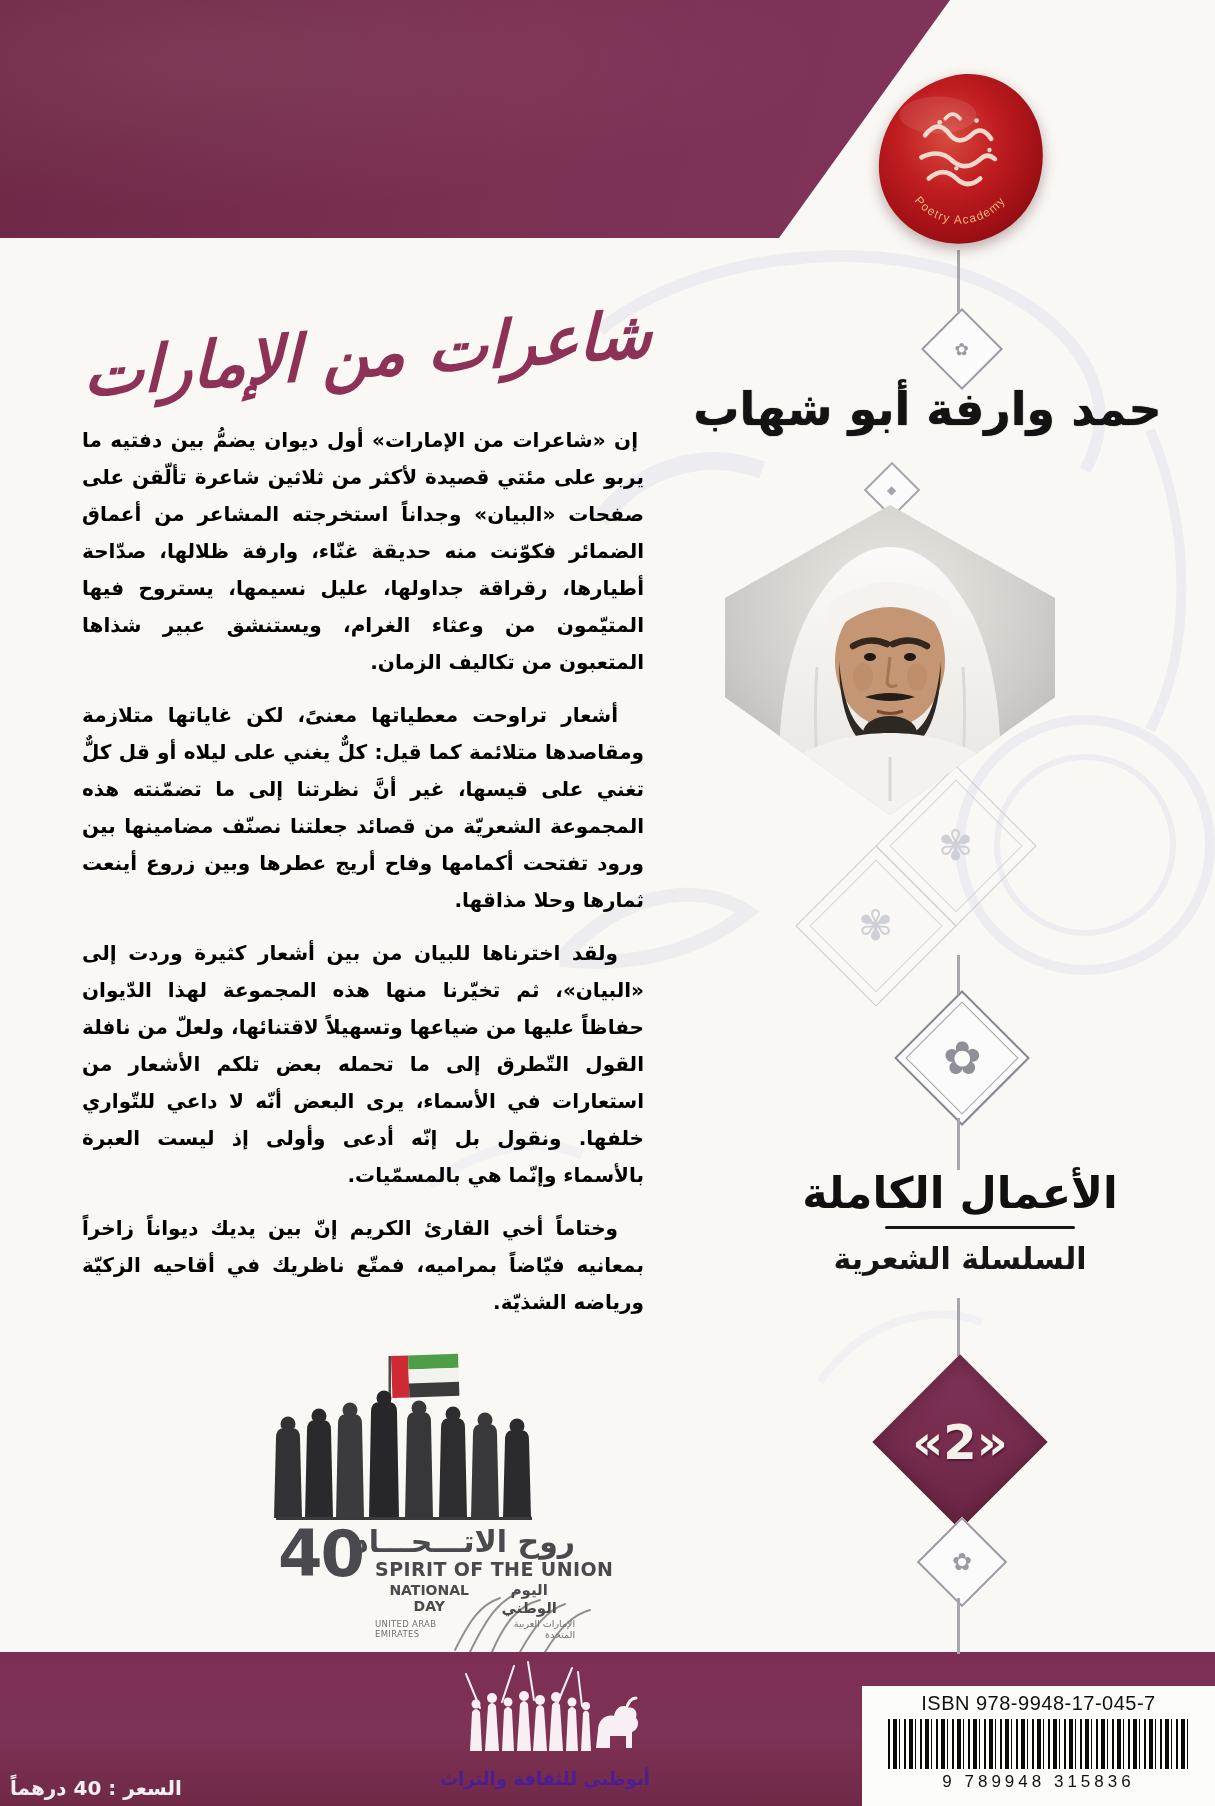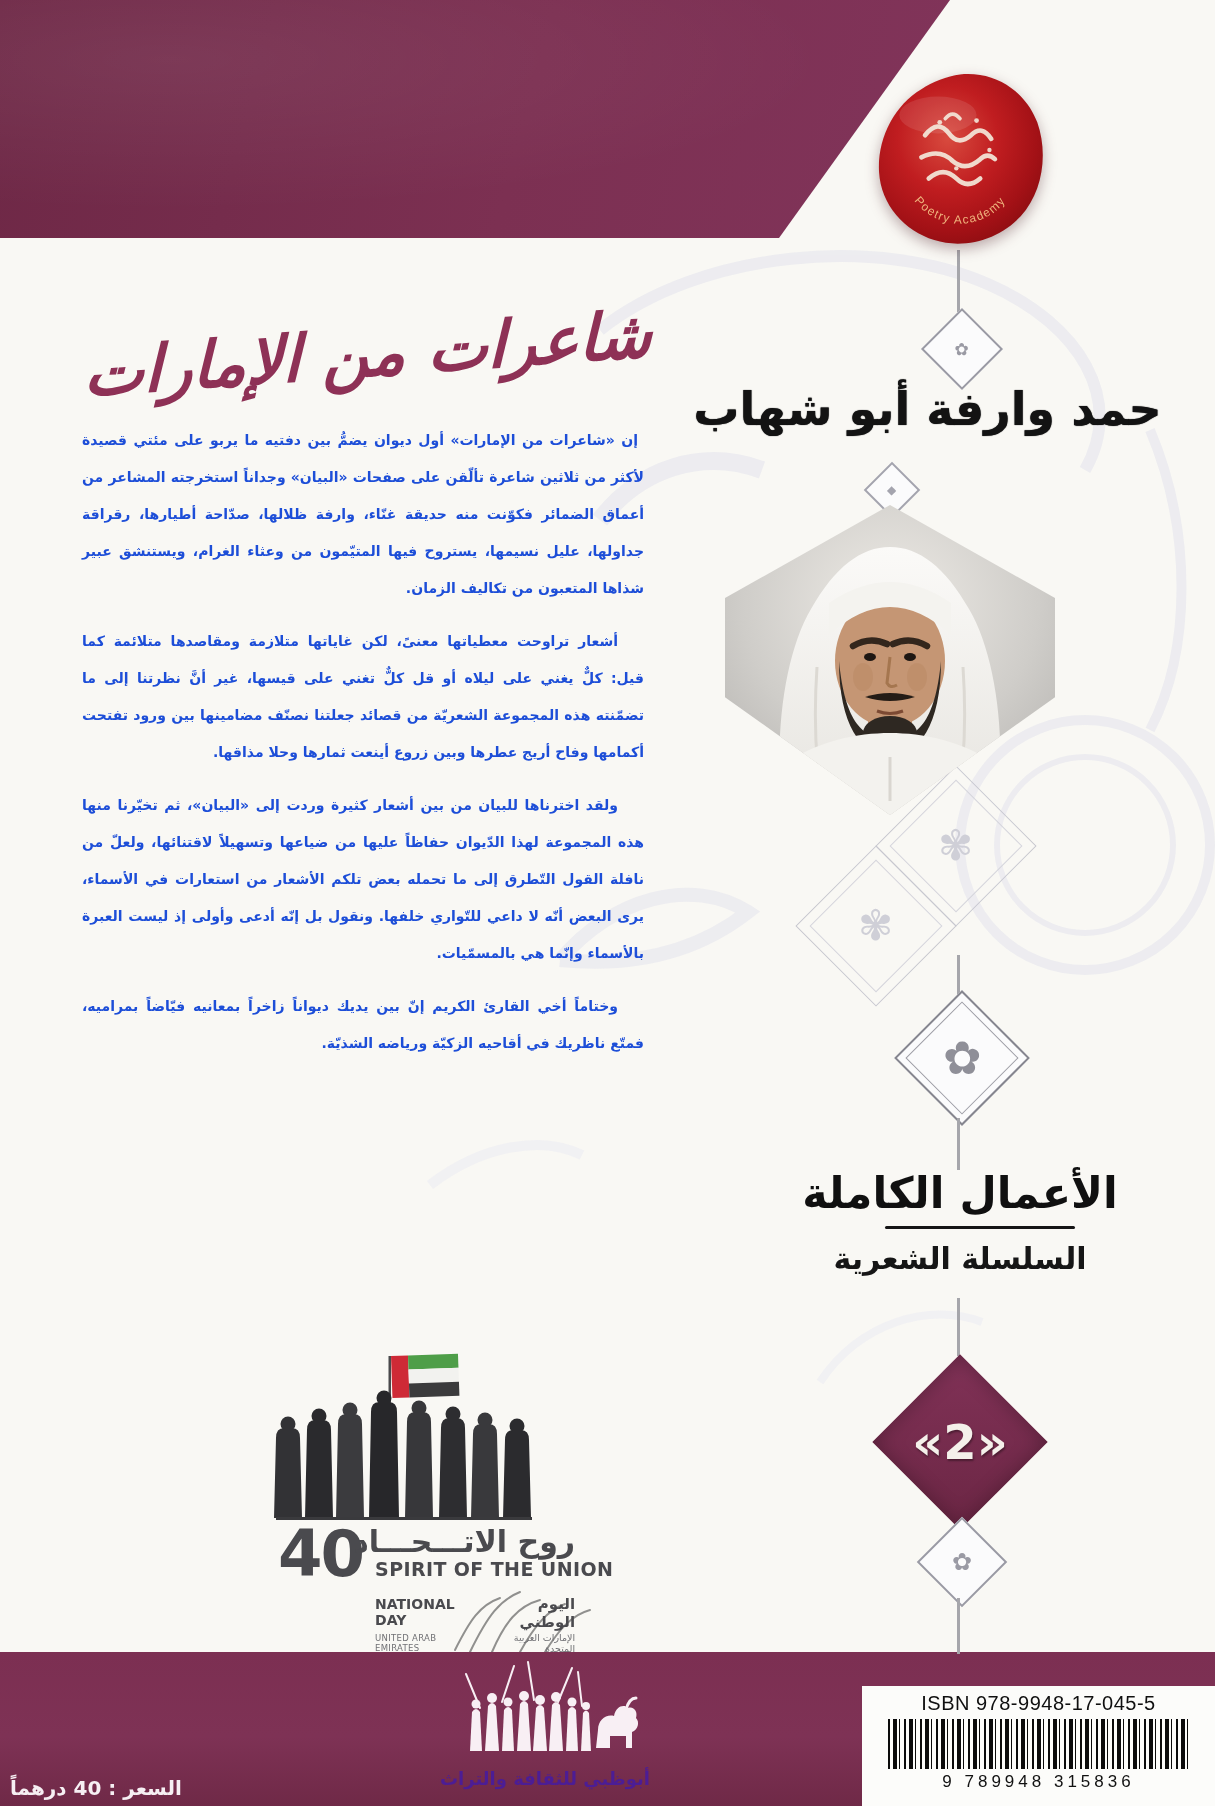--- a/index.html
+++ b/index.html
@@ -51,22 +51,22 @@
           font-size:46px;font-weight:bold;color:#131313;direction:rtl;white-space:nowrap;
           text-shadow:0 0 1px #131313;}
 
   
   .photo{position:absolute;left:725px;top:505px;width:330px;height:310px;z-index:2;
          clip-path:polygon(50% 0,100% 30%,100% 62%,50% 100%,0 62%,0 30%);}
   .photo svg{width:100%;height:100%;display:block;}
 
   
   .text-col{position:absolute;left:82px;top:422px;width:562px;z-index:2;direction:rtl;}
-  .text-col p{margin:0 0 16px 0;font-size:14px;line-height:37px;font-weight:bold;
-              color:#1d4ed8;text-align:justify;text-indent:26px;}
+  .text-col p{margin:0 0 16px 0;font-size:20px;line-height:37px;font-weight:bold;
+              color:#000000;text-align:justify;text-indent:26px;}
   .text-col p:first-child{text-indent:6px;}
 
   
   .series{position:absolute;left:760px;top:1168px;width:400px;z-index:2;text-align:center;direction:rtl;}
   .series .l1{font-size:43px;font-weight:bold;color:#101010;white-space:nowrap;}
   .series .flourish{width:190px;height:3px;background:#151515;border-radius:2px;margin:8px auto 12px;
                     transform:translateX(20px);}
   .series .l2{font-size:30px;font-weight:bold;color:#161616;letter-spacing:1px;white-space:nowrap;}
 
   
@@ -78,21 +78,21 @@
                text-shadow:1px 2px 2px rgba(0,0,0,.35);}
 
   
   .union{position:absolute;left:272px;top:1350px;width:282px;z-index:2;}
   .union-figs{width:278px;height:172px;display:block;}
   .union-text{display:flex;gap:12px;align-items:flex-start;padding-left:6px;margin-top:4px;color:#4a4a4e;}
   .n40{font-size:64px;font-weight:bold;line-height:.88;letter-spacing:-2px;}
   .ucol{width:200px;}
   .u-ar{font-size:30px;font-weight:bold;direction:rtl;text-align:center;line-height:1.05;white-space:nowrap;}
   .u-en{font-size:19px;font-weight:bold;letter-spacing:.4px;white-space:nowrap;}
-  .u-nd{display:flex;justify-content:space-between;align-items:baseline;font-weight:bold;margin-top:15px;}
+  .u-nd{display:flex;justify-content:space-between;align-items:baseline;font-weight:bold;margin-top:1px;text-align:center;}
   .u-nd .en{font-size:14px;}
   .u-nd .ar{font-size:15px;direction:rtl;}
   .u-uae{display:flex;align-items:baseline;color:#707074;margin-top:1px;}
   .u-uae .en{font-size:8.5px;letter-spacing:.3px;}
   .u-uae .ar{font-size:9.5px;direction:rtl;}
 
   
   .band-bottom{position:absolute;left:0;top:1652px;width:1215px;height:154px;z-index:1;
     background:linear-gradient(180deg,#7c2f52 0%,#7e3255 55%,#6f2947 100%);}
   .adach{position:absolute;left:430px;top:1656px;width:230px;z-index:2;text-align:center;}
@@ -361,18 +361,18 @@
         <path d="M146 92 L148 74 C 148 64 156 58 164 60 C 166 50 174 48 178 52 C 184 50 188 56 186 62 C 190 66 188 74 182 76 L 182 92 L 176 92 L 176 80 L 160 80 L 160 92 Z"></path>
         <path d="M176 54 C 178 46 182 42 186 42" stroke="#f8eff4" stroke-width="3" fill="none" stroke-linecap="round"></path>
       </g>
     </svg>
     <div class="adach-label">أبوظبي للثقافة والتراث</div>
   </div>
 
   <div class="price">السعر : 40 درهماً</div>
 
   <div class="barcode-box">
-    <div class="isbn">ISBN 978-9948-17-045-5</div>
+    <div class="isbn">ISBN 978-9948-17-045-7</div>
     <div class="bars"></div>
     <div class="bcd">9 789948 315836</div>
   </div>
 
 </div>
 
 </body></html>

